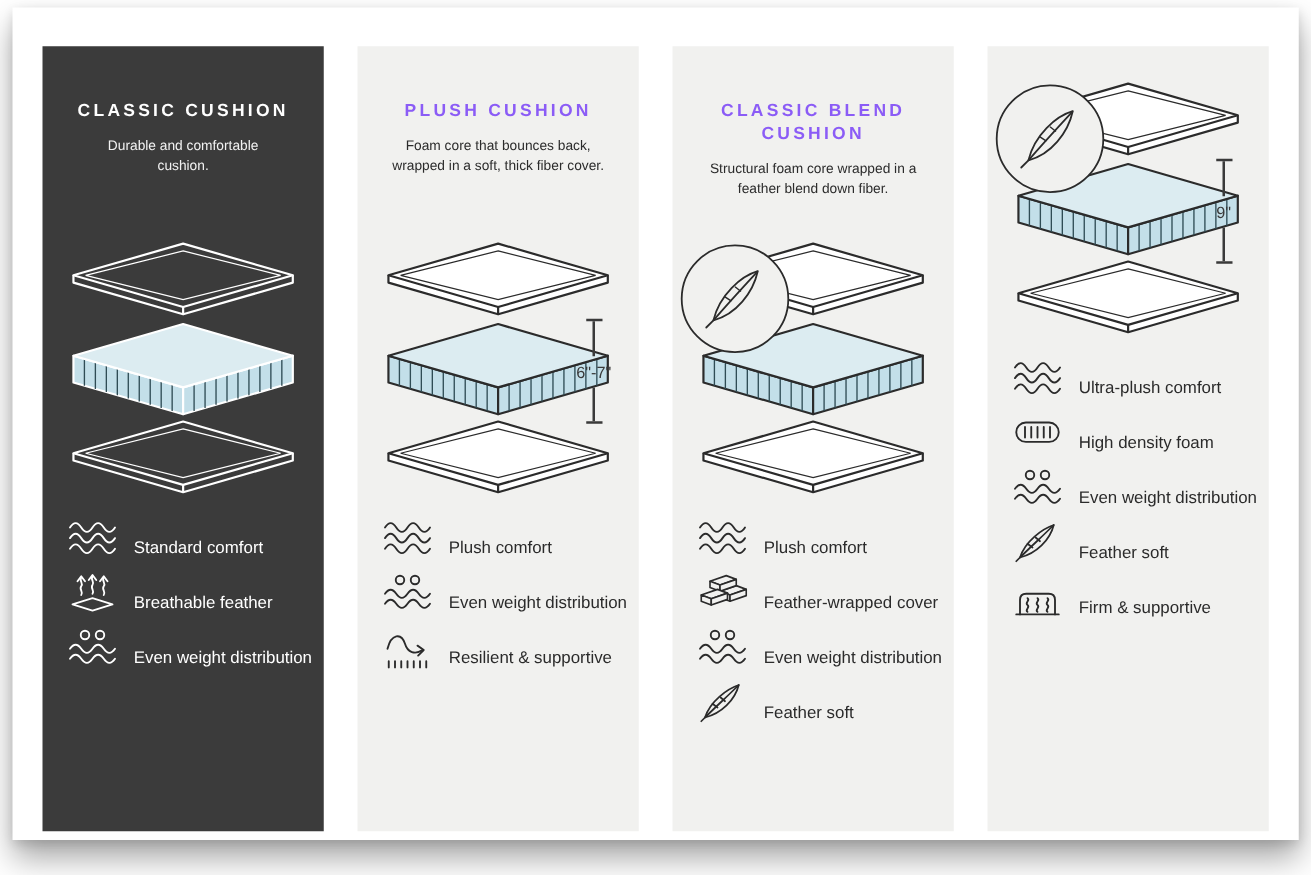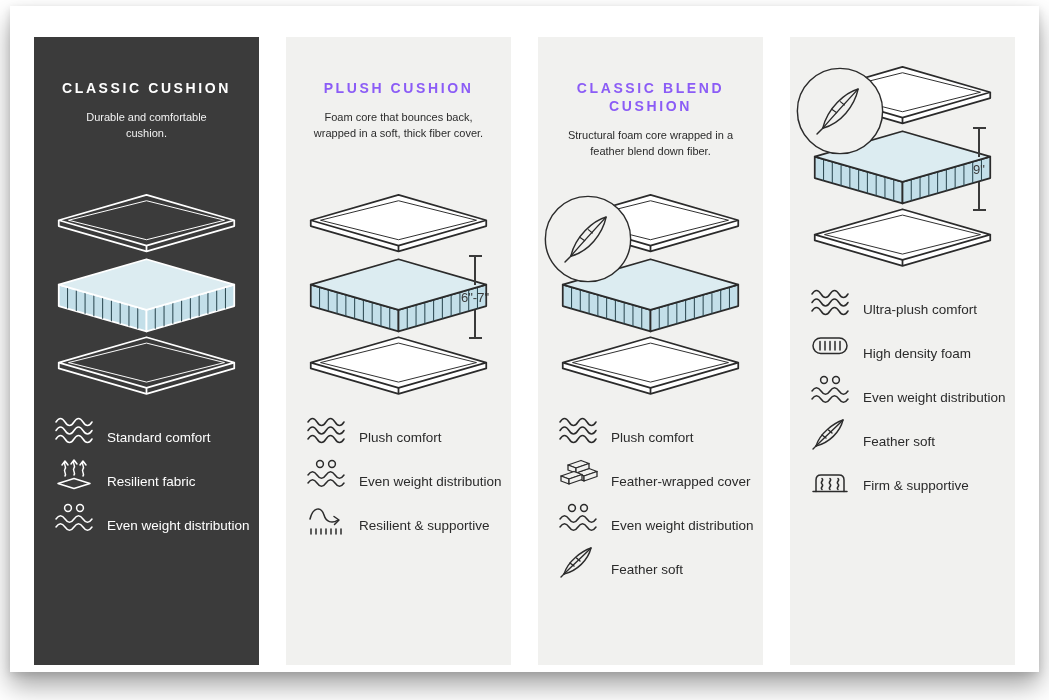--- a/index.html
+++ b/index.html
@@ -212,21 +212,21 @@
         <li class="feat">
           <svg class="fic" viewBox="0 0 40 34">
               <use href="#sym-wave"></use>
             </svg>
           <span class="flabel">Standard comfort</span>
         </li>
         <li class="feat">
           <svg class="fic" viewBox="0 0 40 34">
               <use href="#sym-breathable"></use>
             </svg>
-          <span class="flabel">Resilient fabric</span>
+          <span class="flabel">Breathable feather</span>
         </li>
         <li class="feat">
           <svg class="fic" viewBox="0 0 40 34">
               <use href="#sym-weight"></use>
             </svg>
           <span class="flabel">Even weight distribution</span>
         </li>
       </ul>
     </section>
 

